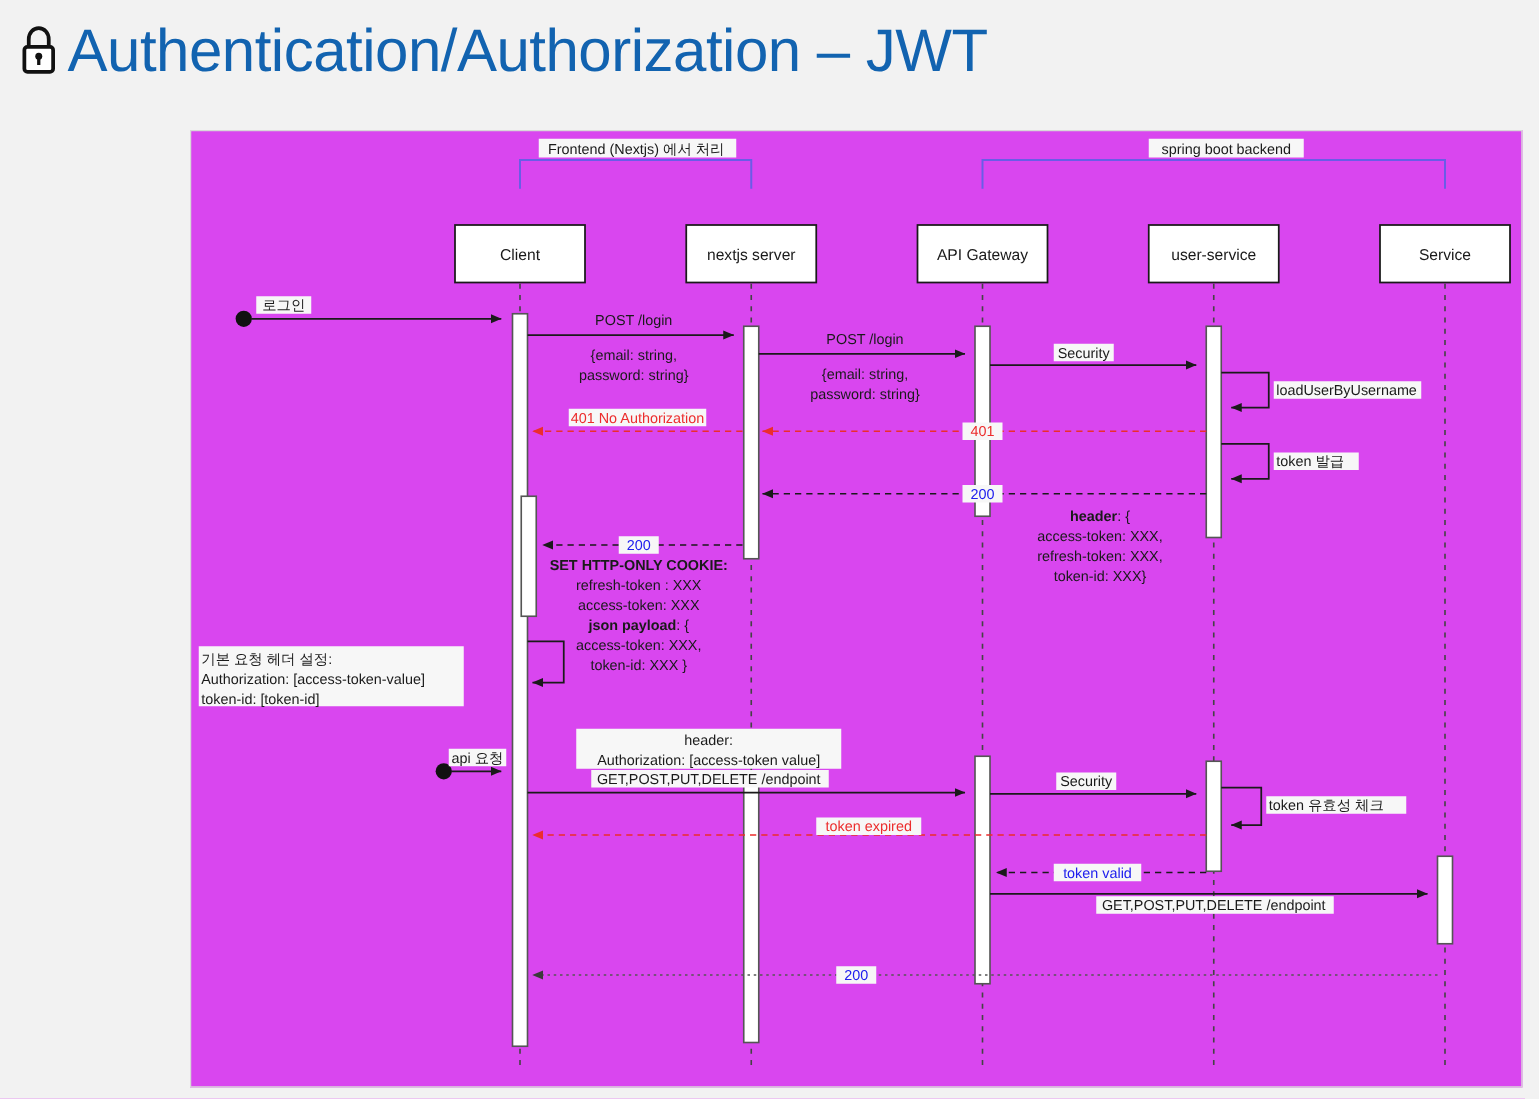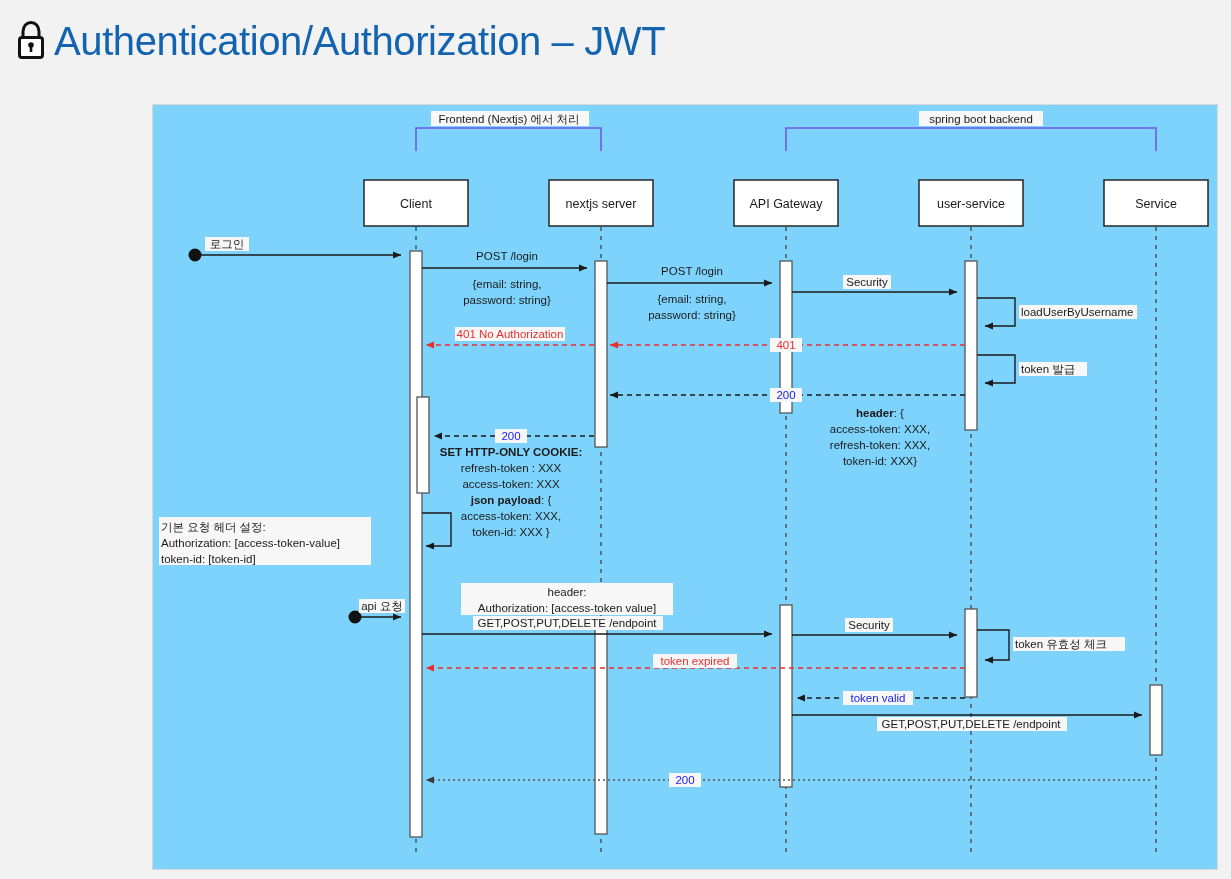--- a/index.html
+++ b/index.html
@@ -9,28 +9,28 @@
     font-family:"Liberation Sans","DejaVu Sans",sans-serif;
     overflow:hidden;
   }
   #page-title{
     position:absolute;left:14px;top:10px;
     display:flex;align-items:center;gap:6px;
     height:62px;
   }
   #page-title .lock{display:block;}
   #page-title .ttl{
-    font-size:40px;font-weight:400;color:#1263b0;
+    font-size:48px;font-weight:400;color:#1263b0;
     letter-spacing:-0.4px;white-space:nowrap;
     font-family:"Liberation Sans","DejaVu Sans",sans-serif;
   }
   #diagram-card{
     position:absolute;left:152px;top:104px;
     width:1066px;height:766px;
-    background:#7dd3fc;
+    background:#d946ef;
     border:1px solid #d8d8d8;
     box-sizing:border-box;
   }
   svg{display:block;}
   .lbl{font-family:"Liberation Sans","DejaVu Sans",sans-serif;font-size:11.5px;fill:#1a1a1a;}
   .lbl-box{font-size:12.5px;}
   .lbl-grp{font-size:11.5px;}
   .lbl-red{fill:#ec2d2d;}
   .lbl-blue{fill:#2020ee;}
   .bold{font-weight:bold;}

